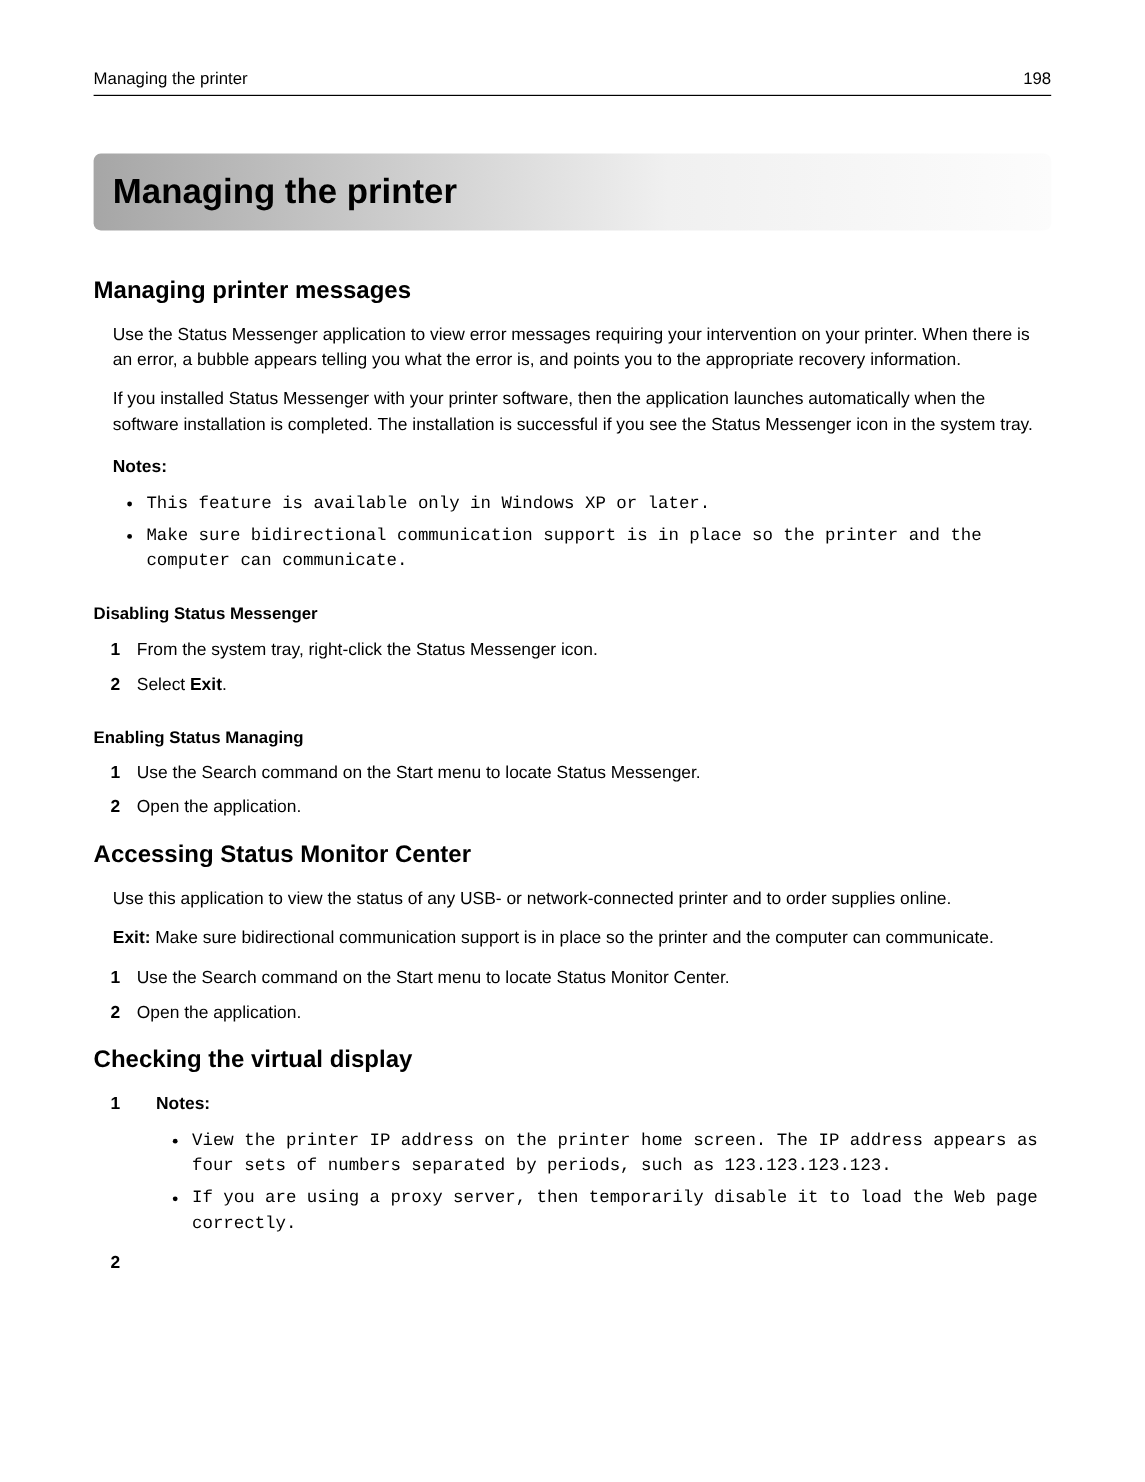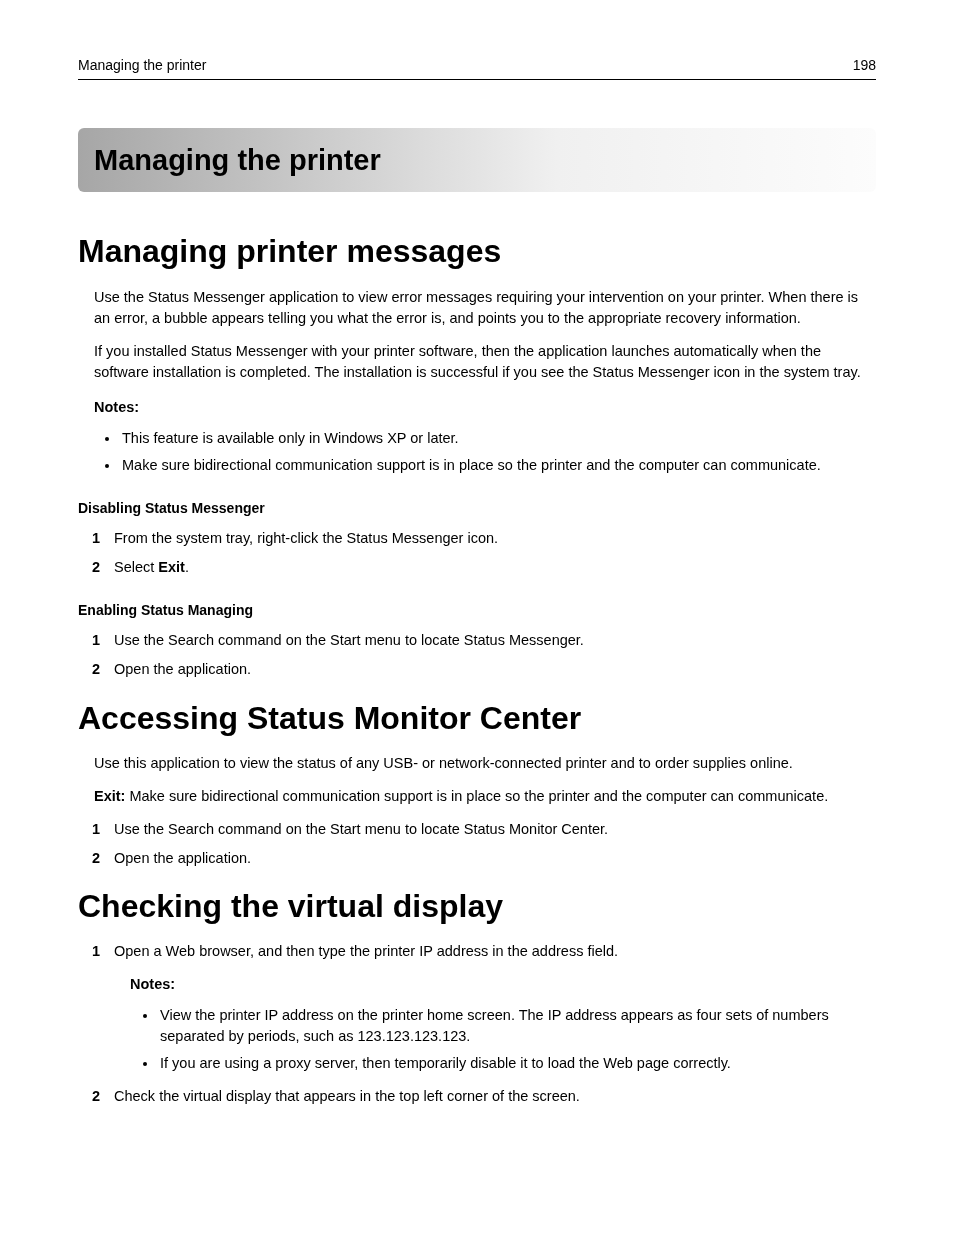--- a/index.html
+++ b/index.html
@@ -23,34 +23,34 @@
     }
     h1.page-title {
       font-size: 29px;
       font-weight: 700;
       padding: 11px 16px;
       background: linear-gradient(90deg, #a6a6a6 0%, #f0f0f0 60%, #fcfcfc 100%);
       border-radius: 6px;
       margin-bottom: 36px;
     }
     h2.section {
-      font-size: 32px;
+      font-size: 20px;
       font-weight: 700;
       margin-bottom: 12px;
     }
     h3.subsection {
       font-size: 14px;
       font-weight: 700;
       margin-top: 22px;
       margin-bottom: 10px;
     }
     p { margin-bottom: 12px; margin-left: 16px; }
     .notes-label { font-weight: 700; margin-bottom: 10px; margin-top: 14px; }
     ul.bullets { list-style: disc; padding-left: 42px; margin-bottom: 12px; }
-    ul.bullets li { padding-left: 2px; margin-bottom: 6px; }
+    ul.bullets li { padding-left: 2px; margin-bottom: 6px; font-family: Liberation Mono, monospace; }
     ol.steps { list-style: none; padding-left: 14px; margin-bottom: 14px; counter-reset: step; }
     ol.steps > li { counter-increment: step; position: relative; padding-left: 22px; margin-bottom: 8px; }
     ol.steps > li::before {
       content: counter(step);
       position: absolute; left: 0; top: 0;
       font-weight: 700;
     }
     ol.steps .subnotes { margin-top: 12px; }
     ol.steps ul.bullets { padding-left: 44px; }
     
@@ -96,23 +96,21 @@
   <span class="inline-bold" data-bind="sections.s2.note_prefix">Exit:</span><span data-bind="sections.s2.note_body"> Make sure bidirectional communication support is in place so the printer and the computer can communicate.</span>
 </p>
 <ol class="steps">
   <li><span data-bind="sections.s2.steps.0.text">Use the Search command on the Start menu to locate Status Monitor Center.</span></li>
   <li><span data-bind="sections.s2.steps.1.text">Open the application.</span></li>
 </ol>
 
 <h2 class="section" data-bind="sections.s3.heading">Checking the virtual display</h2>
 <ol class="steps">
   <li>
-    <span data-bind="sections.s3.steps.step1.text">Open a Web browser, and then type the printer IP address in the address field.</span>
     <p class="notes-label subnotes" data-bind="sections.s3.steps.step1.notes_label">Notes:</p>
     <ul class="bullets">
       <li data-bind="sections.s3.steps.step1.notes.0">View the printer IP address on the printer home screen. The IP address appears as four sets of numbers separated by periods, such as 123.123.123.123.</li>
       <li data-bind="sections.s3.steps.step1.notes.1">If you are using a proxy server, then temporarily disable it to load the Web page correctly.</li>
     </ul>
   </li>
   <li>
-    <span data-bind="sections.s3.steps.step2.text">Check the virtual display that appears in the top left corner of the screen.</span>
   </li>
 </ol>
 
 </body></html>

